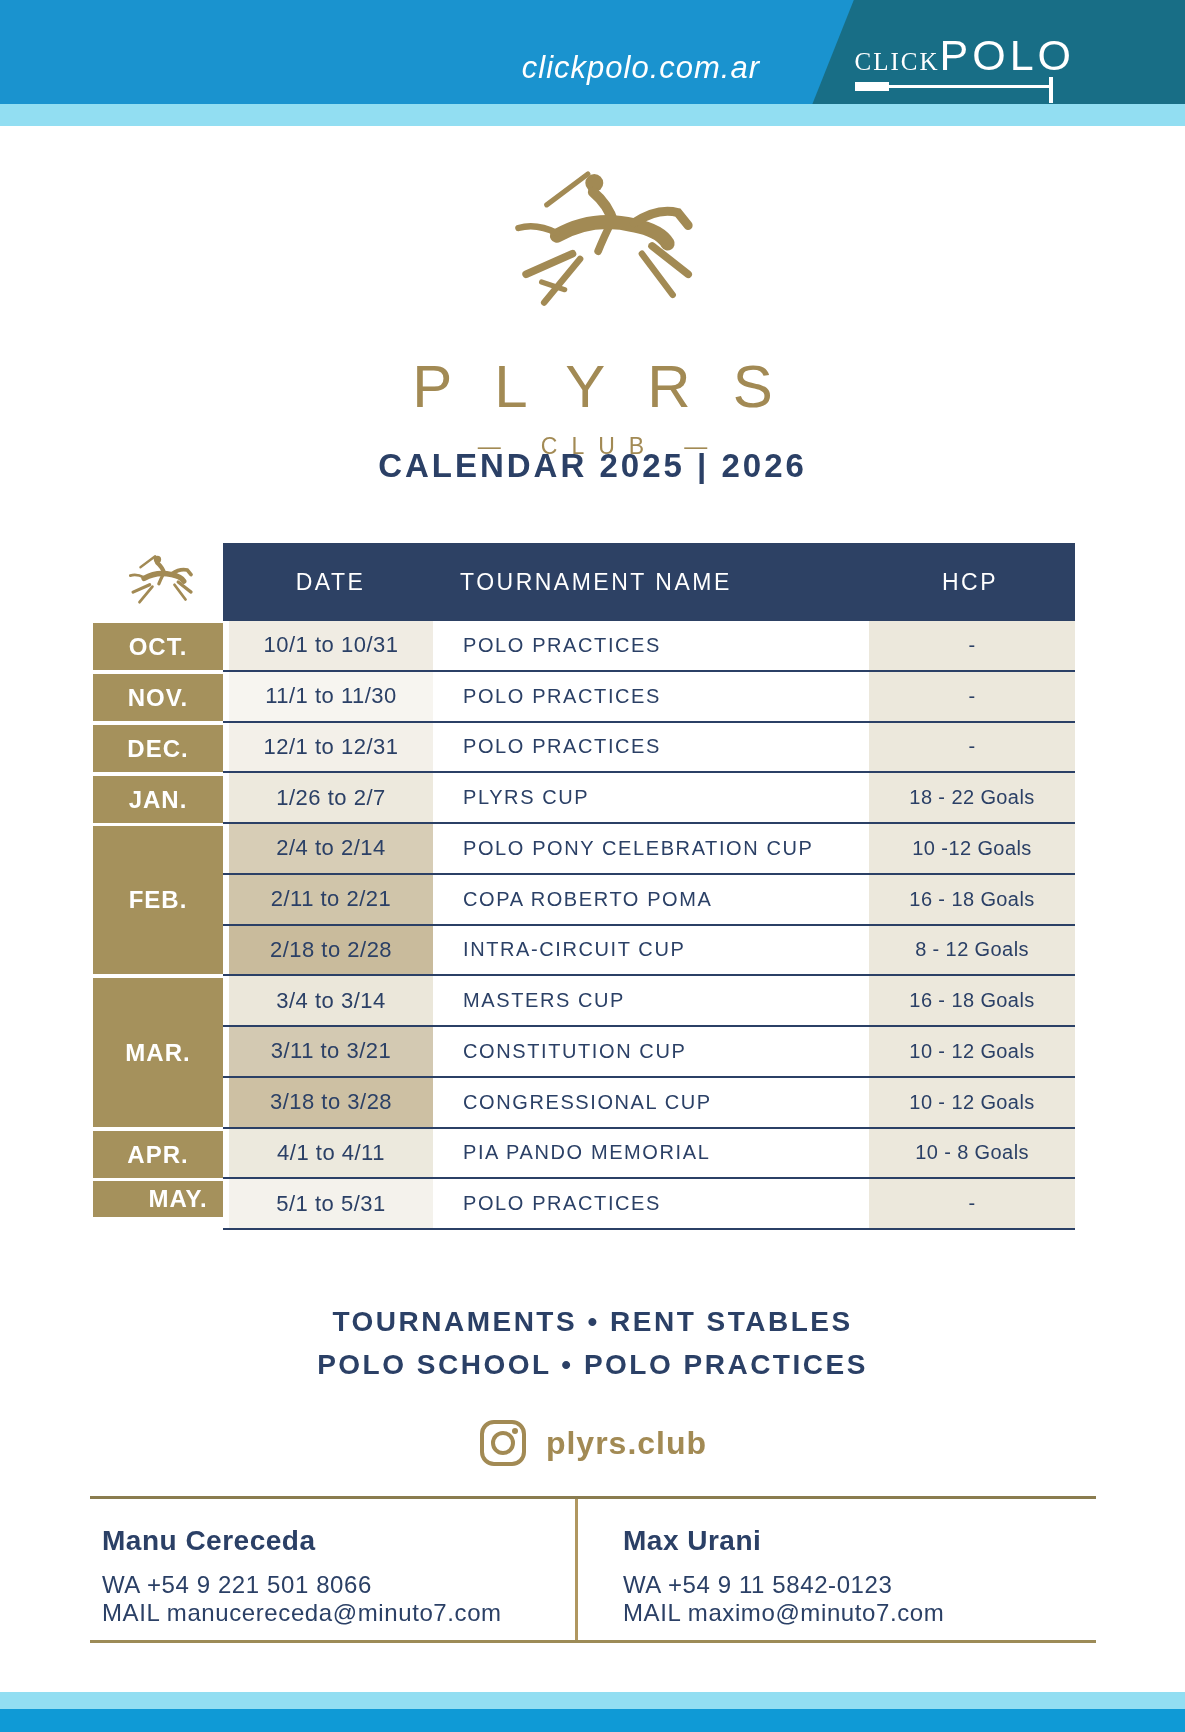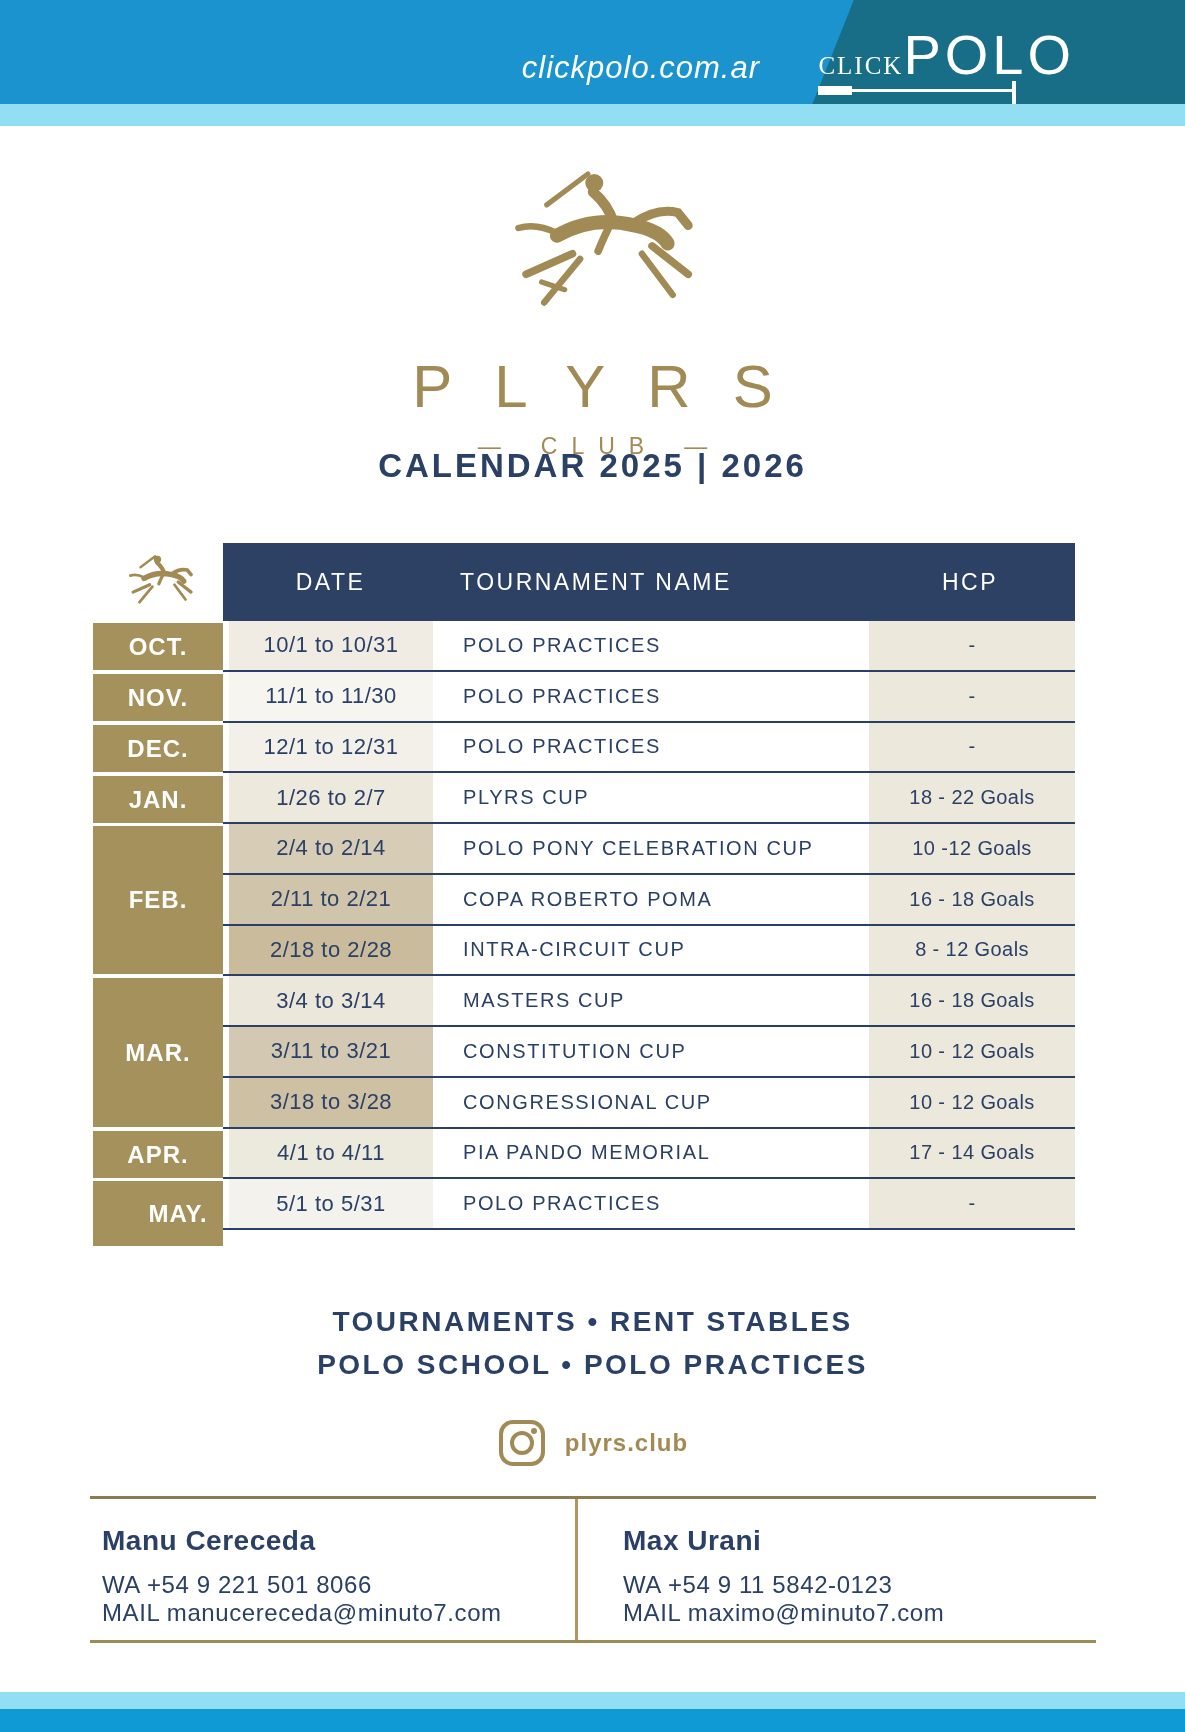--- a/index.html
+++ b/index.html
@@ -27,21 +27,21 @@
   .topbar-url {
     position:absolute; top:50px; left:0; width:760px;
     text-align:right;
     color:#ffffff; font-style:italic; font-size:31px; letter-spacing:1px;
   }
   .brand {
     position:absolute; top:36px; right:110px;
     color:#ffffff; white-space:nowrap;
   }
   .brand-click { font-family:"Liberation Serif", serif; font-size:25px; letter-spacing:2px; }
-  .brand-polo  { font-size:56px; font-weight:normal; letter-spacing:4px; line-height:38px; }
+  .brand-polo  { font-size:43px; font-weight:normal; letter-spacing:4px; line-height:38px; }
   .brand-mallet {
     position:absolute; left:2px; bottom:-12px;
     width:196px; height:3px; background:#ffffff;
   }
   .brand-mallet::before {
     content:""; position:absolute; left:-2px; top:-3px;
     width:34px; height:9px; background:#ffffff;
   }
   .brand-mallet::after {
     content:""; position:absolute; right:0; top:-8px;
@@ -120,35 +120,35 @@
   .d9{background:#cdc0a3;} .d10{background:#ece9dd;} .d11{background:#f4f2ec;text-align:center;}
 
   .month {
     position:absolute; left:0; width:130px;
     background:#a5915c;
     display:flex; align-items:center; justify-content:center;
     color:#ffffff; font-size:24px; font-weight:bold; letter-spacing:1px;
   }
   .m0{top:2px;height:47px;} .m1{top:53px;height:47px;} .m2{top:104px;height:47px;}
   .m3{top:155px;height:47px;} .m4{top:205px;height:148px;} .m5{top:357px;height:149px;}
-  .m6{top:510px;height:47px;} .m7{top:560px;height:65px;padding-left:40px;}
+  .m6{top:510px;height:47px;} .m7{top:560px;height:36px;padding-left:40px;}
 
   
   .services {
     position:absolute; top:1300px; left:0; width:1185px;
     text-align:center; color:#2b4066;
     font-size:28px; font-weight:bold; letter-spacing:2.5px; line-height:43px;
   }
 
   
   .insta {
     position:absolute; top:1418px; left:0; width:1185px;
     display:flex; align-items:center; justify-content:center; gap:18px;
   }
-  .insta-handle { color:#a28a54; font-size:24px; font-weight:bold; letter-spacing:1px; }
+  .insta-handle { color:#a28a54; font-size:32px; font-weight:bold; letter-spacing:1px; }
 
   
   .contacts {
     position:absolute; top:1496px; left:90px; width:1006px; height:147px;
     border-top:3px solid #8a7c4f;
     border-bottom:3px solid #9c8b57;
     display:flex;
   }
   .contact-col { flex:1; padding:26px 12px 0 12px; color:#2b4066; }
   .contact-col.right { border-left:3px solid #b09760; padding-left:45px; }
@@ -268,21 +268,21 @@
         <div class="c-hcp">10 - 12 Goals</div>
       </div>
       <div class="row">
         <div class="c-date d9">3/18 to 3/28</div>
         <div class="c-name">CONGRESSIONAL CUP</div>
         <div class="c-hcp">10 - 12 Goals</div>
       </div>
       <div class="row">
         <div class="c-date d10">4/1 to 4/11</div>
         <div class="c-name">PIA PANDO MEMORIAL</div>
-        <div class="c-hcp">17 - 14 Goals</div>
+        <div class="c-hcp">10 - 8 Goals</div>
       </div>
       <div class="row">
         <div class="c-date d11">5/1 to 5/31</div>
         <div class="c-name">POLO PRACTICES</div>
         <div class="c-hcp">-</div>
       </div>
 
       <div class="month m0">OCT.</div>
       <div class="month m1">NOV.</div>
       <div class="month m2">DEC.</div>

